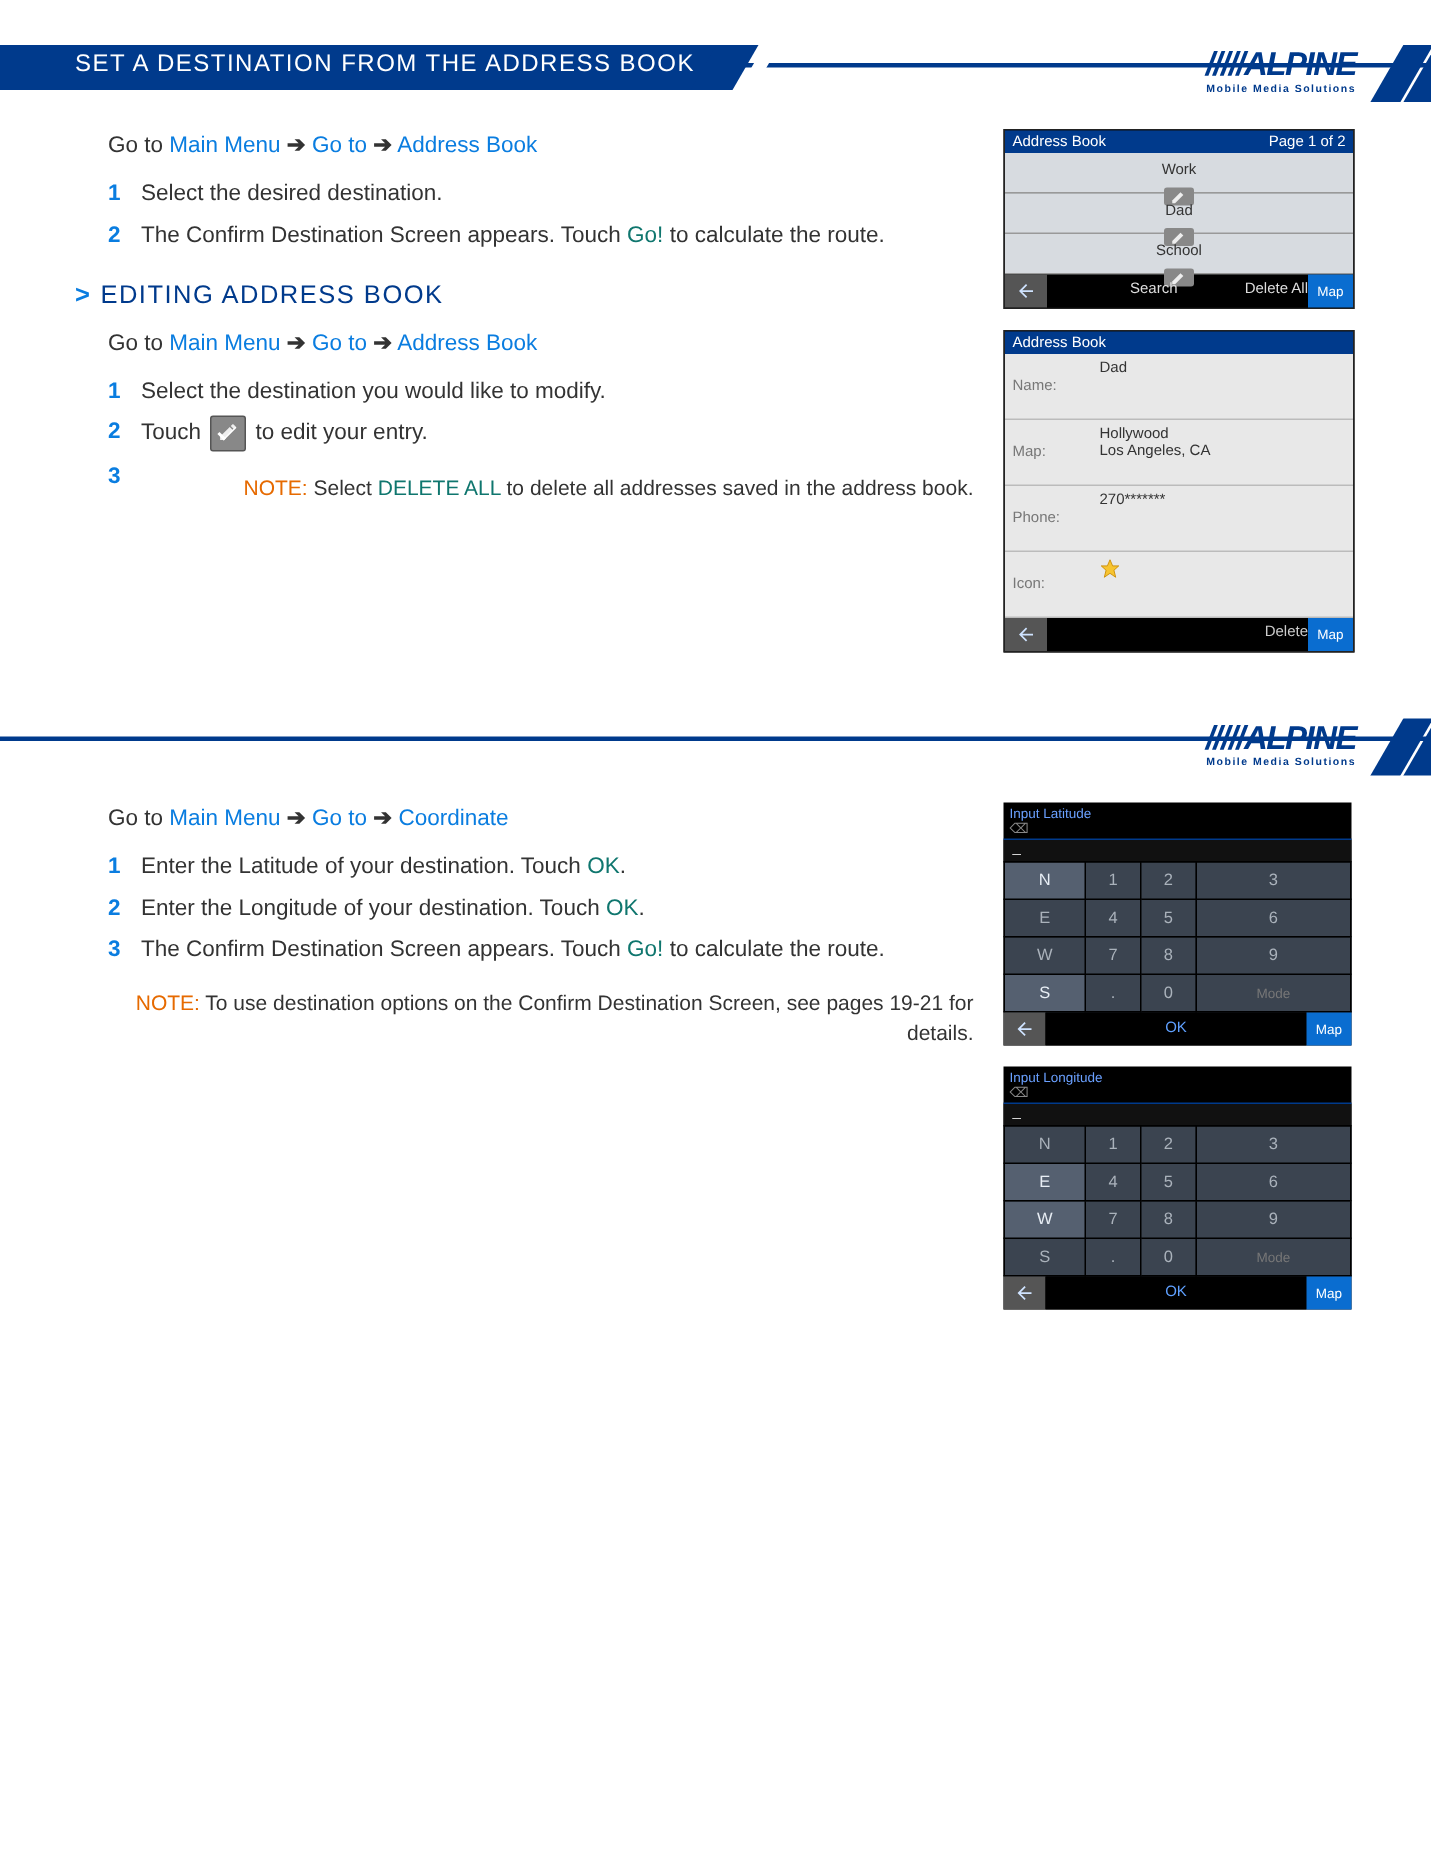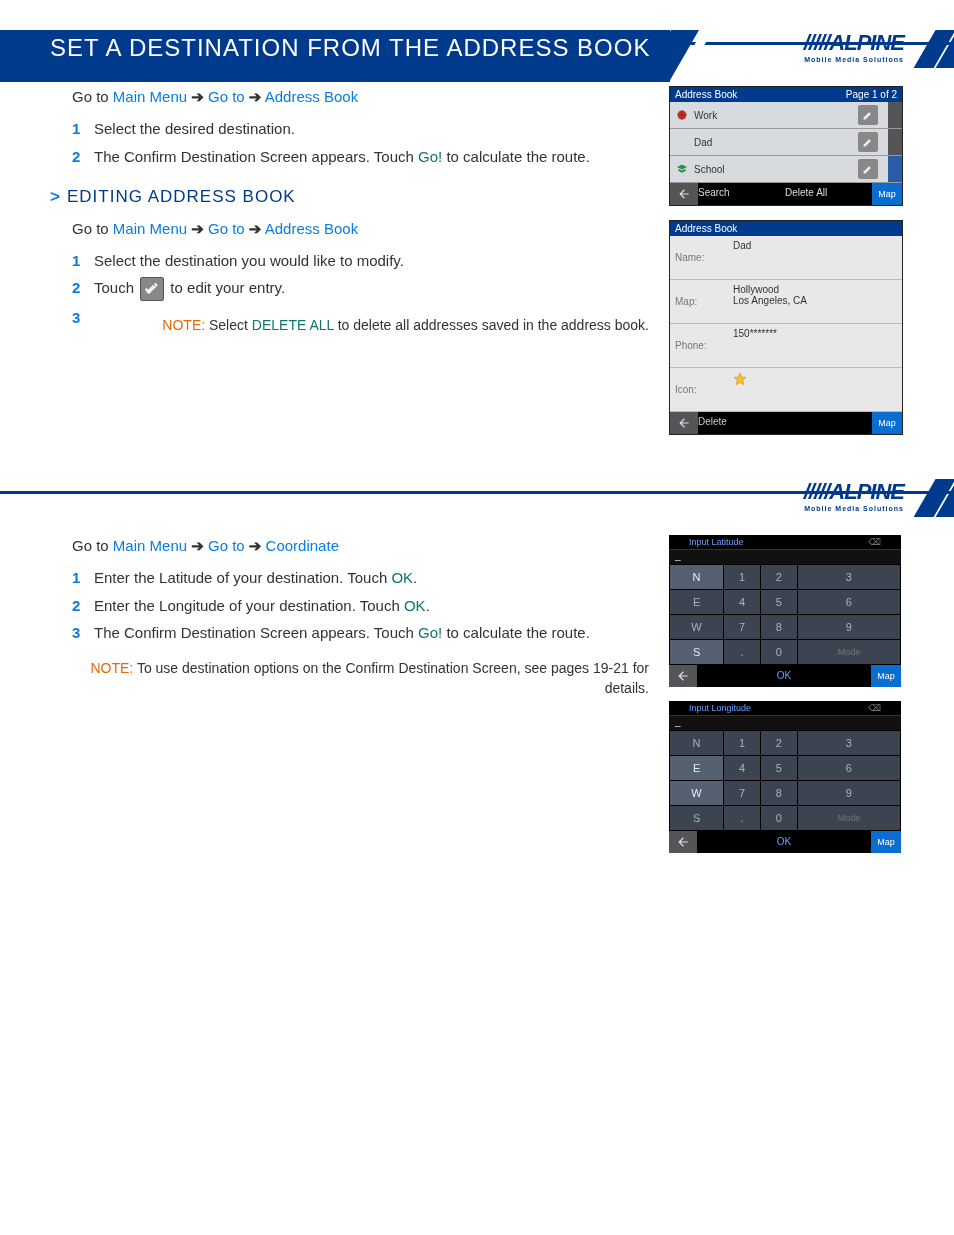--- a/index.html
+++ b/index.html
@@ -1,19 +1,19 @@
 <!DOCTYPE html>
 <html><head>
 <meta charset="utf-8">
 <style>
   html,body{margin:0;padding:0;background:#fff;font-family:"Segoe UI",Arial,sans-serif;color:#333;}
   .page{width:954px;height:1235px;position:relative;box-sizing:border-box;padding:30px 50px 0 50px;}
   .hdr{position:relative;height:38px;margin-bottom:18px;}
   .hdr-bar{position:absolute;top:12px;left:-50px;right:-50px;height:3px;background:#003a8c;}
-  .hdr-title{position:relative;display:inline-block;background:#003a8c;color:#fff;font-size:24px;letter-spacing:1px;padding:4px 20px 20px 50px;margin-left:-50px;font-weight:400;}
+  .hdr-title{position:relative;display:inline-block;background:#003a8c;color:#fff;font-size:16px;letter-spacing:1px;padding:4px 20px 8px 50px;margin-left:-50px;font-weight:400;}
   .hdr-slash{position:absolute;right:-14px;top:0;width:28px;height:100%;background:#003a8c;transform:skewX(-30deg);}
   .hdr-slash.white{background:#fff;right:-28px;width:10px;}
   .hdr-logo{position:absolute;right:0;top:0;color:#003a8c;font-weight:900;font-size:22px;font-style:italic;letter-spacing:-1px;}
   .hdr-logo .sub{display:block;font-size:7px;letter-spacing:1px;font-weight:700;font-style:normal;text-align:right;}
   .hdr-stripes{position:absolute;right:-50px;top:0;height:38px;width:60px;overflow:hidden;}
   .hdr-stripes span{position:absolute;top:-5px;width:20px;height:50px;background:#003a8c;transform:skewX(-30deg);}
   .body-row{display:flex;gap:20px;margin-bottom:30px;}
   .text-col{flex:1;font-size:15px;line-height:1.45;}
   .shot-col{width:235px;flex-shrink:0;}
   .nav-path{margin:0 0 10px 22px;}
@@ -27,36 +27,36 @@
   .subhead{position:relative;margin:18px 0 8px 0;color:#003a8c;font-size:17px;letter-spacing:1px;font-weight:400;}
   .subhead .chev{color:#0a7de0;font-weight:bold;margin-right:6px;}
   .note{margin:6px 0 0 22px;font-size:14px;text-align:right;}
   .note .nlbl{color:#e66a00;}
   .edit-icon-inline{display:inline-block;width:22px;height:22px;background:#888;border:1px solid #555;border-radius:2px;vertical-align:middle;position:relative;margin:0 2px;}
   .edit-icon-inline::after{content:"";position:absolute;left:5px;top:4px;width:10px;height:10px;border-left:2px solid #fff;border-bottom:2px solid #fff;transform:rotate(-45deg) scaleY(0.5) translateY(-2px);}
   .edit-icon-inline svg{width:14px;height:14px;position:absolute;left:4px;top:3px;}
   
   .shot{width:232px;background:#000;font-size:10px;color:#ddd;margin-bottom:14px;border:1px solid #222;font-family:Arial,sans-serif;}
   .shot .bluebar{background:#003a8c;color:#fff;padding:2px 5px;display:flex;justify-content:space-between;font-size:10px;}
-  .shot .row{display:flex;align-items:center;background:#d7dbe0;color:#333;height:26px;padding:0 6px;border-bottom:1px solid #999;gap:6px;}
+  .shot .row{display:flex;align-items:center;background:#d7dbe0;color:#333;height:26px;padding:0 6px;border-bottom:1px solid #999;gap:6px;flex-direction:column;}
   .shot .row .icn{width:12px;height:12px;}
   .shot .row .edit{width:20px;height:20px;background:#888;border-radius:2px;display:flex;align-items:center;justify-content:center;}
   .shot .row .edit svg{width:12px;height:12px;}
   .shot .scroll-col{width:14px;background:#555;align-self:stretch;margin:-0px -6px -0px 4px;}
   .shot .ftr{display:flex;background:#000;}
-  .shot .ftr>div{flex:1;text-align:left;padding:4px 0;font-size:10px;}
+  .shot .ftr>div{flex:1;text-align:right;padding:4px 0;font-size:10px;}
   .shot .ftr .back{flex:0 0 28px;background:#555;display:flex;align-items:center;justify-content:center;}
   .shot .ftr .map{flex:0 0 30px;background:#0a6dd0;color:#fff;font-size:9px;display:flex;align-items:center;justify-content:center;}
   .shot2 .drow{display:flex;background:#e8e8e8;color:#555;font-size:10px;border-bottom:1px solid #bbb;}
   .shot2 .drow .lbl{width:48px;padding:16px 5px;color:#777;}
   .shot2 .drow .val{flex:1;padding:4px 5px;color:#333;}
   .shot .delbar{background:#000;text-align:center;color:#ccc;padding:4px 0;flex:1;}
   
   .kshot{width:232px;background:#000;font-size:10px;margin-bottom:14px;font-family:Arial,sans-serif;}
-  .kshot .khdr{color:#6aa0ff;font-size:9px;padding:2px 20px;border-bottom:1px solid #003a8c;display:flex;justify-content:space-between;}
+  .kshot .khdr{color:#6aa0ff;font-size:9px;padding:2px 4px;border-bottom:1px solid #003a8c;display:flex;justify-content:space-between;flex-direction:column;}
   .kshot .disp{background:#111;color:#ddd;height:14px;padding:0 6px;}
   .kshot table{width:100%;border-collapse:collapse;}
   .kshot td{border:1px solid #000;background:#3b4450;color:#aab2bb;text-align:center;height:22px;font-size:11px;}
   .kshot td.act{background:#556070;color:#e8eef5;}
   .kshot td.mode{color:#777;font-size:9px;}
   .kshot .kftr{display:flex;}
   .kshot .kftr .back{flex:0 0 28px;background:#555;display:flex;align-items:center;justify-content:center;height:22px;}
   .kshot .kftr .ok{flex:1;background:#000;color:#5fa0ff;text-align:center;line-height:22px;}
   .kshot .kftr .map{flex:0 0 30px;background:#0a6dd0;color:#fff;font-size:9px;display:flex;align-items:center;justify-content:center;}
   .pgnum{position:absolute;bottom:28px;left:0;right:0;text-align:center;font-weight:700;font-size:15px;}
@@ -191,21 +191,21 @@
         <div class="lbl">Name:</div>
         <div class="val">Dad</div>
       </div>
       <div class="drow">
         <div class="lbl">Map:</div>
         <div class="val" style="white-space:pre-line">Hollywood
 Los Angeles, CA</div>
       </div>
       <div class="drow">
         <div class="lbl">Phone:</div>
-        <div class="val">150*******</div>
+        <div class="val">270*******</div>
       </div>
       <div class="drow">
         <div class="lbl">Icon:</div>
         <div class="val"><svg class="star" width="14" height="14" viewBox="0 0 24 24">
                 <polygon points="12,2 15,9 22,9 16.5,14 18.5,22 12,17.5 5.5,22 7.5,14 2,9 9,9"></polygon>
               </svg></div>
       </div>
       <div class="ftr">
         <div class="back">
               <svg class="backarrow" width="16" height="14" viewBox="0 0 24 24">

